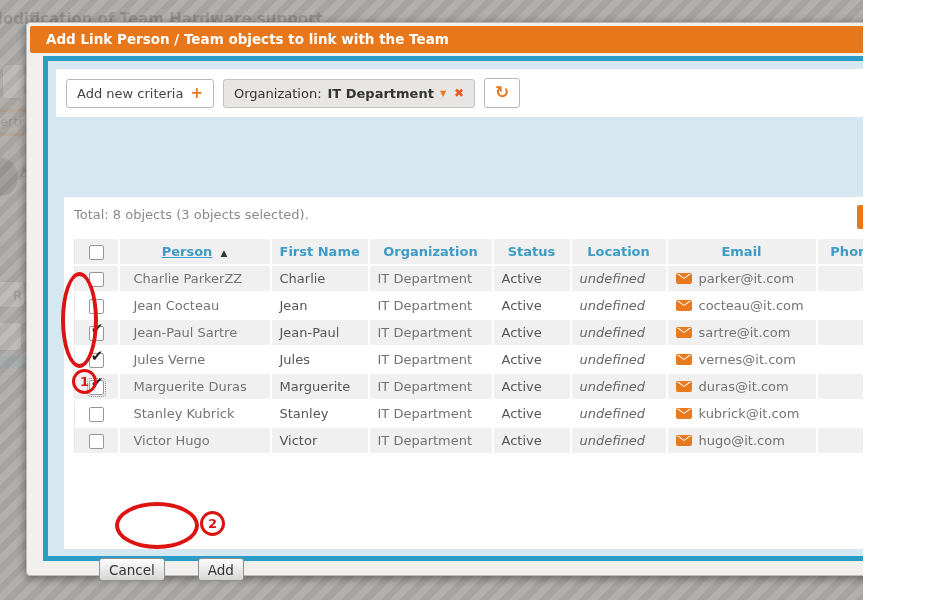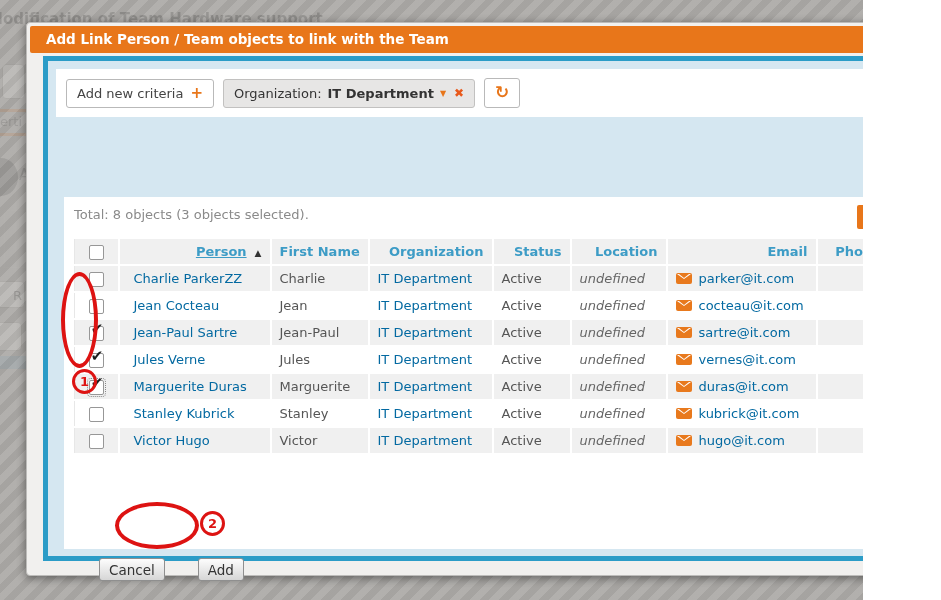--- a/index.html
+++ b/index.html
@@ -69,30 +69,30 @@
   .tools-ic::before { transform:rotate(45deg); }
   .tools-ic::after  { transform:rotate(-45deg); }
   .tools-caret { color:#fff; font-size:7px; margin-left:2px; }
 
   
   table { border-collapse:collapse; margin-top:14px; width:815px; table-layout:fixed;
     border-left:1px solid #e7e7e7; border-right:1px solid #e7e7e7; border-bottom:1px solid #e7e7e7; }
   th, td { border-right:2px solid #fff; font-size:13px; height:27px; padding:0 8px;
     overflow:hidden; white-space:nowrap; }
   th:last-child, td:last-child { border-right:none; }
-  thead th { background:#f0f0f0; color:#3d9cc6; font-weight:bold; height:26px; text-align:right;
+  thead th { background:#f0f0f0; color:#3d9cc6; font-weight:bold; height:26px; text-align:center;
     border-bottom:2px solid #fff; cursor:pointer; }
   tbody tr { border-bottom:2px solid #fff; }
   tbody tr:nth-child(odd) td { background:#f0f0f0; }
   tbody tr:nth-child(even) td { background:#fff; }
   .col-check { width:44px; text-align:center; }
   .col-person { width:152px; } .col-first { width:98px; } .col-org { width:124px; }
   .col-status { width:78px; } .col-loc { width:96px;margin-left:24px; } .col-email { width:150px; } .col-phone { width:73px; }
   td.col-person { padding-left:14px; }
-  .link { color:#0369a1; text-decoration:none; cursor:pointer; }
+  .link { color:#737373; text-decoration:none; cursor:pointer; }
   .muted { color:#555; }
   .undef { color:#666; font-style:italic; }
   .sort-caret { color:#333; font-size:9px; margin-left:8px; }
   .sorted-label { text-decoration:underline; }
   input.cb { appearance:none; -webkit-appearance:none; width:15px; height:15px; border:1px solid #979797;
     border-radius:2px; background:#fff; position:relative; vertical-align:middle; cursor:pointer; }
   input.cb:checked::after { content:"\2714"; position:absolute; top:-7px; left:1px; font-size:15px; color:#1d1d1d; }
   input.cb.focused { outline:1px dotted #888; outline-offset:1px; }
   .env { display:inline-block; position:relative; width:16px; height:11px; background:#e8791d;
     border-radius:2px; vertical-align:-1px; margin-right:7px; }

